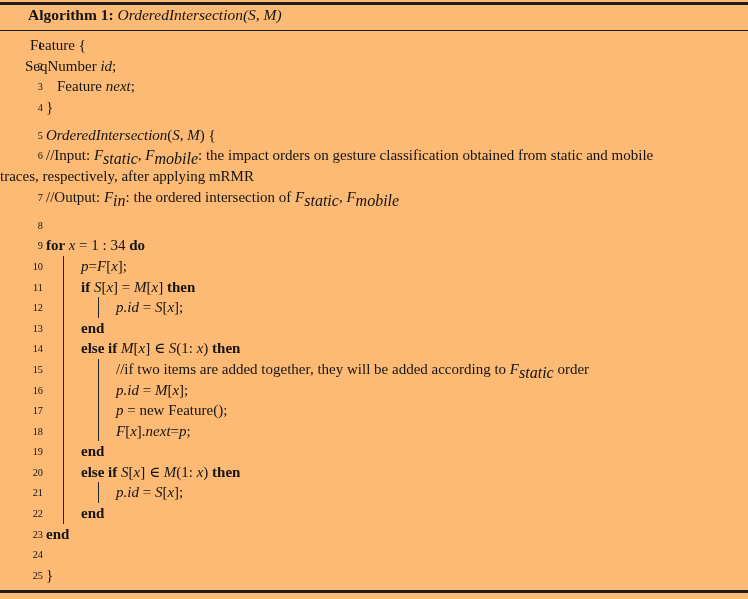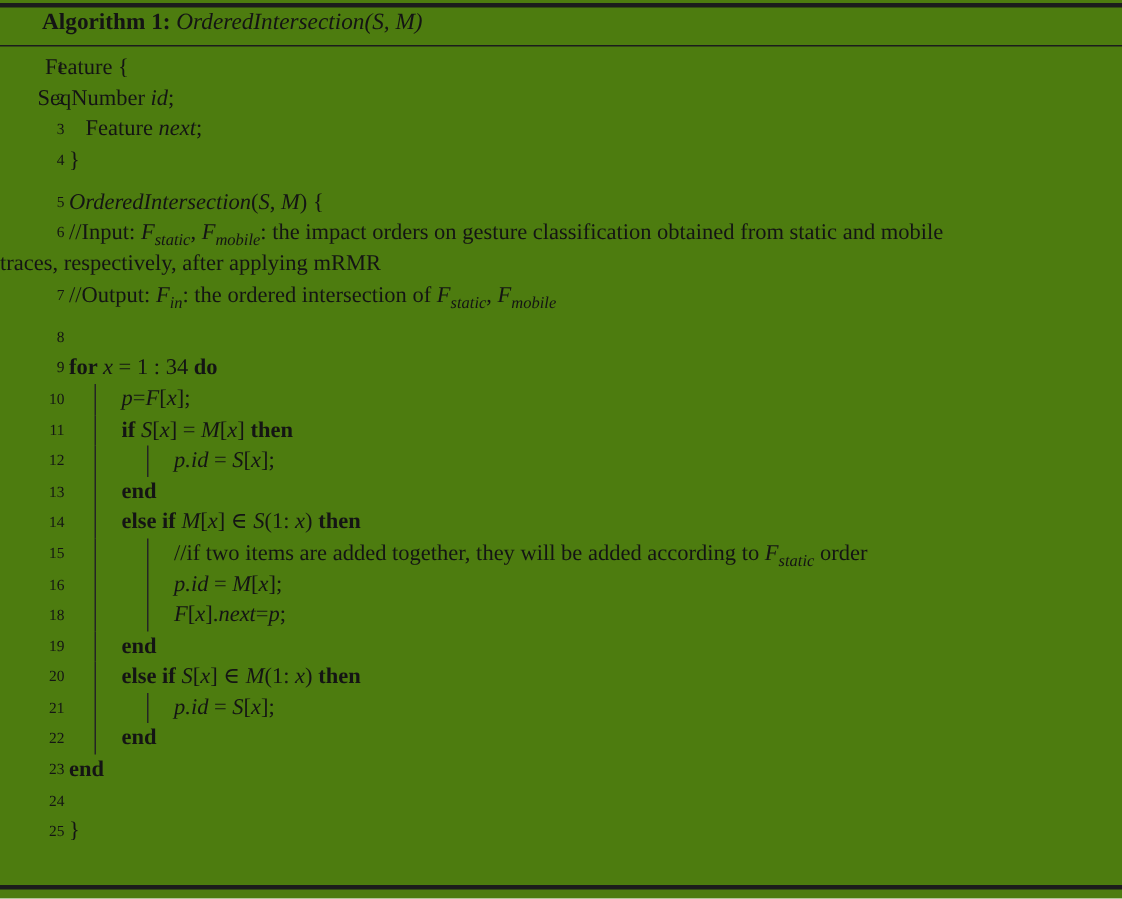--- a/index.html
+++ b/index.html
@@ -1,19 +1,19 @@
 <!DOCTYPE html>
 <html><head>
 <meta charset="utf-8">
 <style>
   html,body{margin:0;padding:0;background:#ffffff;}
   #page{
     position:relative;
     width:748px;height:599px;
-    background:#4d7c0f;
+    background:#fdba74;
     color:#141414;
     font-family:"Liberation Serif","DejaVu Serif",serif;
     font-size:15px;
     overflow:hidden;
   }
   .rule{position:absolute;left:0;right:0;background:#1c1c1c;}
   #rule-top{top:2px;height:2.6px;}
   #rule-title{top:29.5px;height:1.7px;}
   #rule-bottom{top:590px;height:2.6px;}
   #title{
@@ -27,21 +27,21 @@
   .line.gap{margin-top:7.5px;}
   .lineno{
     position:absolute;left:0;top:1px;width:43px;
     text-align:right;font-size:10.3px;color:#141414;
   }
   .bar{position:absolute;top:0;height:100%;width:0;border-left:1.3px solid #242424;}
   .code{display:inline-block;}
   .code .n{font-style:normal;}
   .code .b{font-weight:bold;}
   .code .i{font-style:italic;}
-  .code sub{font-size:11px;line-height:0;font-style:italic;}
+  .code sub{font-size:16px;line-height:0;font-style:italic;}
 </style>
 </head>
 <body>
 
 <div id="page">
   <div class="rule" id="rule-top"></div>
   <div id="title">
     <span class="title-label">Algorithm 1:</span>
     <span> </span>
     <span class="title-name">OrderedIntersection(S, M)</span>
@@ -58,20 +58,21 @@
       <div class="line"><span class="lineno">7</span><span class="code" style="padding-left: 46px;"><span class="n">//Output: </span><span class="i">F</span><sub>in</sub><span class="n">: the ordered intersection of </span><span class="i">F</span><sub>static</sub><span class="n">, </span><span class="i">F</span><sub>mobile</sub></span></div>
       <div class="line gap"><span class="lineno">8</span></div>
       <div class="line"><span class="lineno">9</span><span class="code" style="padding-left: 46px;"><span class="b">for </span><span class="i">x</span><span class="n"> = 1 : 34 </span><span class="b">do</span></span></div>
       <div class="line"><span class="lineno">10</span><span class="bar" style="left: 63px;"></span><span class="code" style="padding-left: 81px;"><span class="i">p</span><span class="n">=</span><span class="i">F</span><span class="n">[</span><span class="i">x</span><span class="n">];</span></span></div>
       <div class="line"><span class="lineno">11</span><span class="bar" style="left: 63px;"></span><span class="code" style="padding-left: 81px;"><span class="b">if </span><span class="i">S</span><span class="n">[</span><span class="i">x</span><span class="n">] = </span><span class="i">M</span><span class="n">[</span><span class="i">x</span><span class="n">] </span><span class="b">then</span></span></div>
       <div class="line"><span class="lineno">12</span><span class="bar" style="left: 63px;"></span><span class="bar" style="left: 98px;"></span><span class="code" style="padding-left: 116px;"><span class="i">p.id</span><span class="n"> = </span><span class="i">S</span><span class="n">[</span><span class="i">x</span><span class="n">];</span></span></div>
       <div class="line"><span class="lineno">13</span><span class="bar" style="left: 63px;"></span><span class="code" style="padding-left: 81px;"><span class="b">end</span></span></div>
       <div class="line"><span class="lineno">14</span><span class="bar" style="left: 63px;"></span><span class="code" style="padding-left: 81px;"><span class="b">else if </span><span class="i">M</span><span class="n">[</span><span class="i">x</span><span class="n">] ∈ </span><span class="i">S</span><span class="n">(1: </span><span class="i">x</span><span class="n">) </span><span class="b">then</span></span></div>
       <div class="line"><span class="lineno">15</span><span class="bar" style="left: 63px;"></span><span class="bar" style="left: 98px;"></span><span class="code" style="padding-left: 116px;"><span class="n">//if two items are added together, they will be added according to </span><span class="i">F</span><sub>static</sub><span class="n"> order</span></span></div>
       <div class="line"><span class="lineno">16</span><span class="bar" style="left: 63px;"></span><span class="bar" style="left: 98px;"></span><span class="code" style="padding-left: 116px;"><span class="i">p.id</span><span class="n"> = </span><span class="i">M</span><span class="n">[</span><span class="i">x</span><span class="n">];</span></span></div>
+      <div class="line"><span class="lineno">17</span><span class="bar" style="left: 63px;"></span><span class="bar" style="left: 98px;"></span><span class="code" style="padding-left: 116px;"><span class="i">p</span><span class="n"> = new Feature();</span></span></div>
       <div class="line"><span class="lineno">18</span><span class="bar" style="left: 63px;"></span><span class="bar" style="left: 98px;"></span><span class="code" style="padding-left: 116px;"><span class="i">F</span><span class="n">[</span><span class="i">x</span><span class="n">].</span><span class="i">next</span><span class="n">=</span><span class="i">p</span><span class="n">;</span></span></div>
       <div class="line"><span class="lineno">19</span><span class="bar" style="left: 63px;"></span><span class="code" style="padding-left: 81px;"><span class="b">end</span></span></div>
       <div class="line"><span class="lineno">20</span><span class="bar" style="left: 63px;"></span><span class="code" style="padding-left: 81px;"><span class="b">else if </span><span class="i">S</span><span class="n">[</span><span class="i">x</span><span class="n">] ∈ </span><span class="i">M</span><span class="n">(1: </span><span class="i">x</span><span class="n">) </span><span class="b">then</span></span></div>
       <div class="line"><span class="lineno">21</span><span class="bar" style="left: 63px;"></span><span class="bar" style="left: 98px;"></span><span class="code" style="padding-left: 116px;"><span class="i">p.id</span><span class="n"> = </span><span class="i">S</span><span class="n">[</span><span class="i">x</span><span class="n">];</span></span></div>
       <div class="line"><span class="lineno">22</span><span class="bar" style="left: 63px;"></span><span class="code" style="padding-left: 81px;"><span class="b">end</span></span></div>
       <div class="line"><span class="lineno">23</span><span class="code" style="padding-left: 46px;"><span class="b">end</span></span></div>
       <div class="line"><span class="lineno">24</span></div>
       <div class="line"><span class="lineno">25</span><span class="code" style="padding-left: 46px;"><span class="n">}</span></span></div>
     </div>
   <div class="rule" id="rule-bottom"></div>

